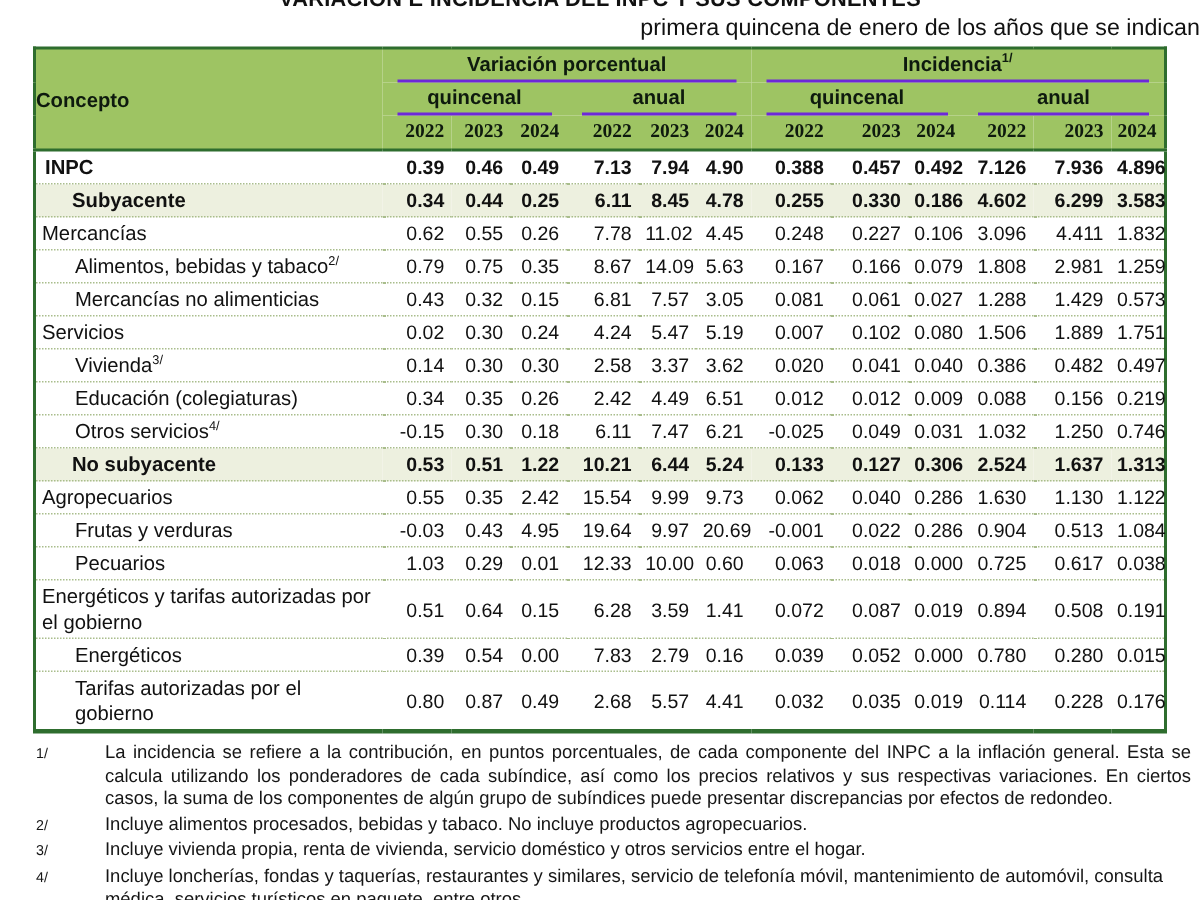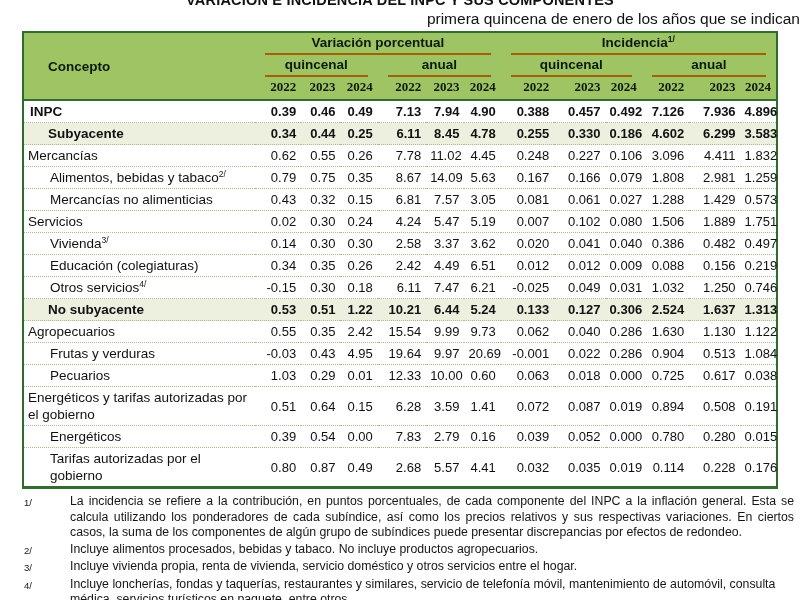--- a/index.html
+++ b/index.html
@@ -16,23 +16,23 @@
   }
   .subtitle { font-size: 15.5px; text-align: right; margin: 0 0 3px 0; line-height: 19px; }
 
   table.inpc {
     width: 756px; margin: 0 auto; border-collapse: collapse; table-layout: fixed;
     border: 2px solid #2e6d2e; border-bottom-width: 3px;
   }
   thead { background: #9ec463; }
   thead th { font-weight: bold; padding: 0; font-size: 13.5px; vertical-align: bottom; color: #0e1a0e; }
   thead tr.r1 th, thead tr.r2 th { height: 22px; }
-  th.concept-h { text-align: left; padding-left: 24px; vertical-align: middle; }
+  th.concept-h { text-align: left; padding-left: 0; vertical-align: middle; }
   th.grp div, th.sub div {
-    border-bottom: 2px solid #a16207; margin: 0 10px; padding: 2px 0 3px;
+    border-bottom: 2px solid #6d28d9; margin: 0 10px; padding: 2px 0 3px;
     text-align: center;
   }
   th.yr { text-align: right; padding: 2px 5px 4px 0; font-size: 13px; height: 22px; font-family: Liberation Serif, serif; }
   thead { border-bottom: 2px solid #2e6d2e; }
 
   tbody td {
     font-size: 13px; padding: 2px 5px 2px 4px; line-height: 17px;
     border-bottom: 1px dotted #a9bd8c; background: #fff;
   }
   tbody td.concept { font-size: 13.5px; padding-right: 0; }

